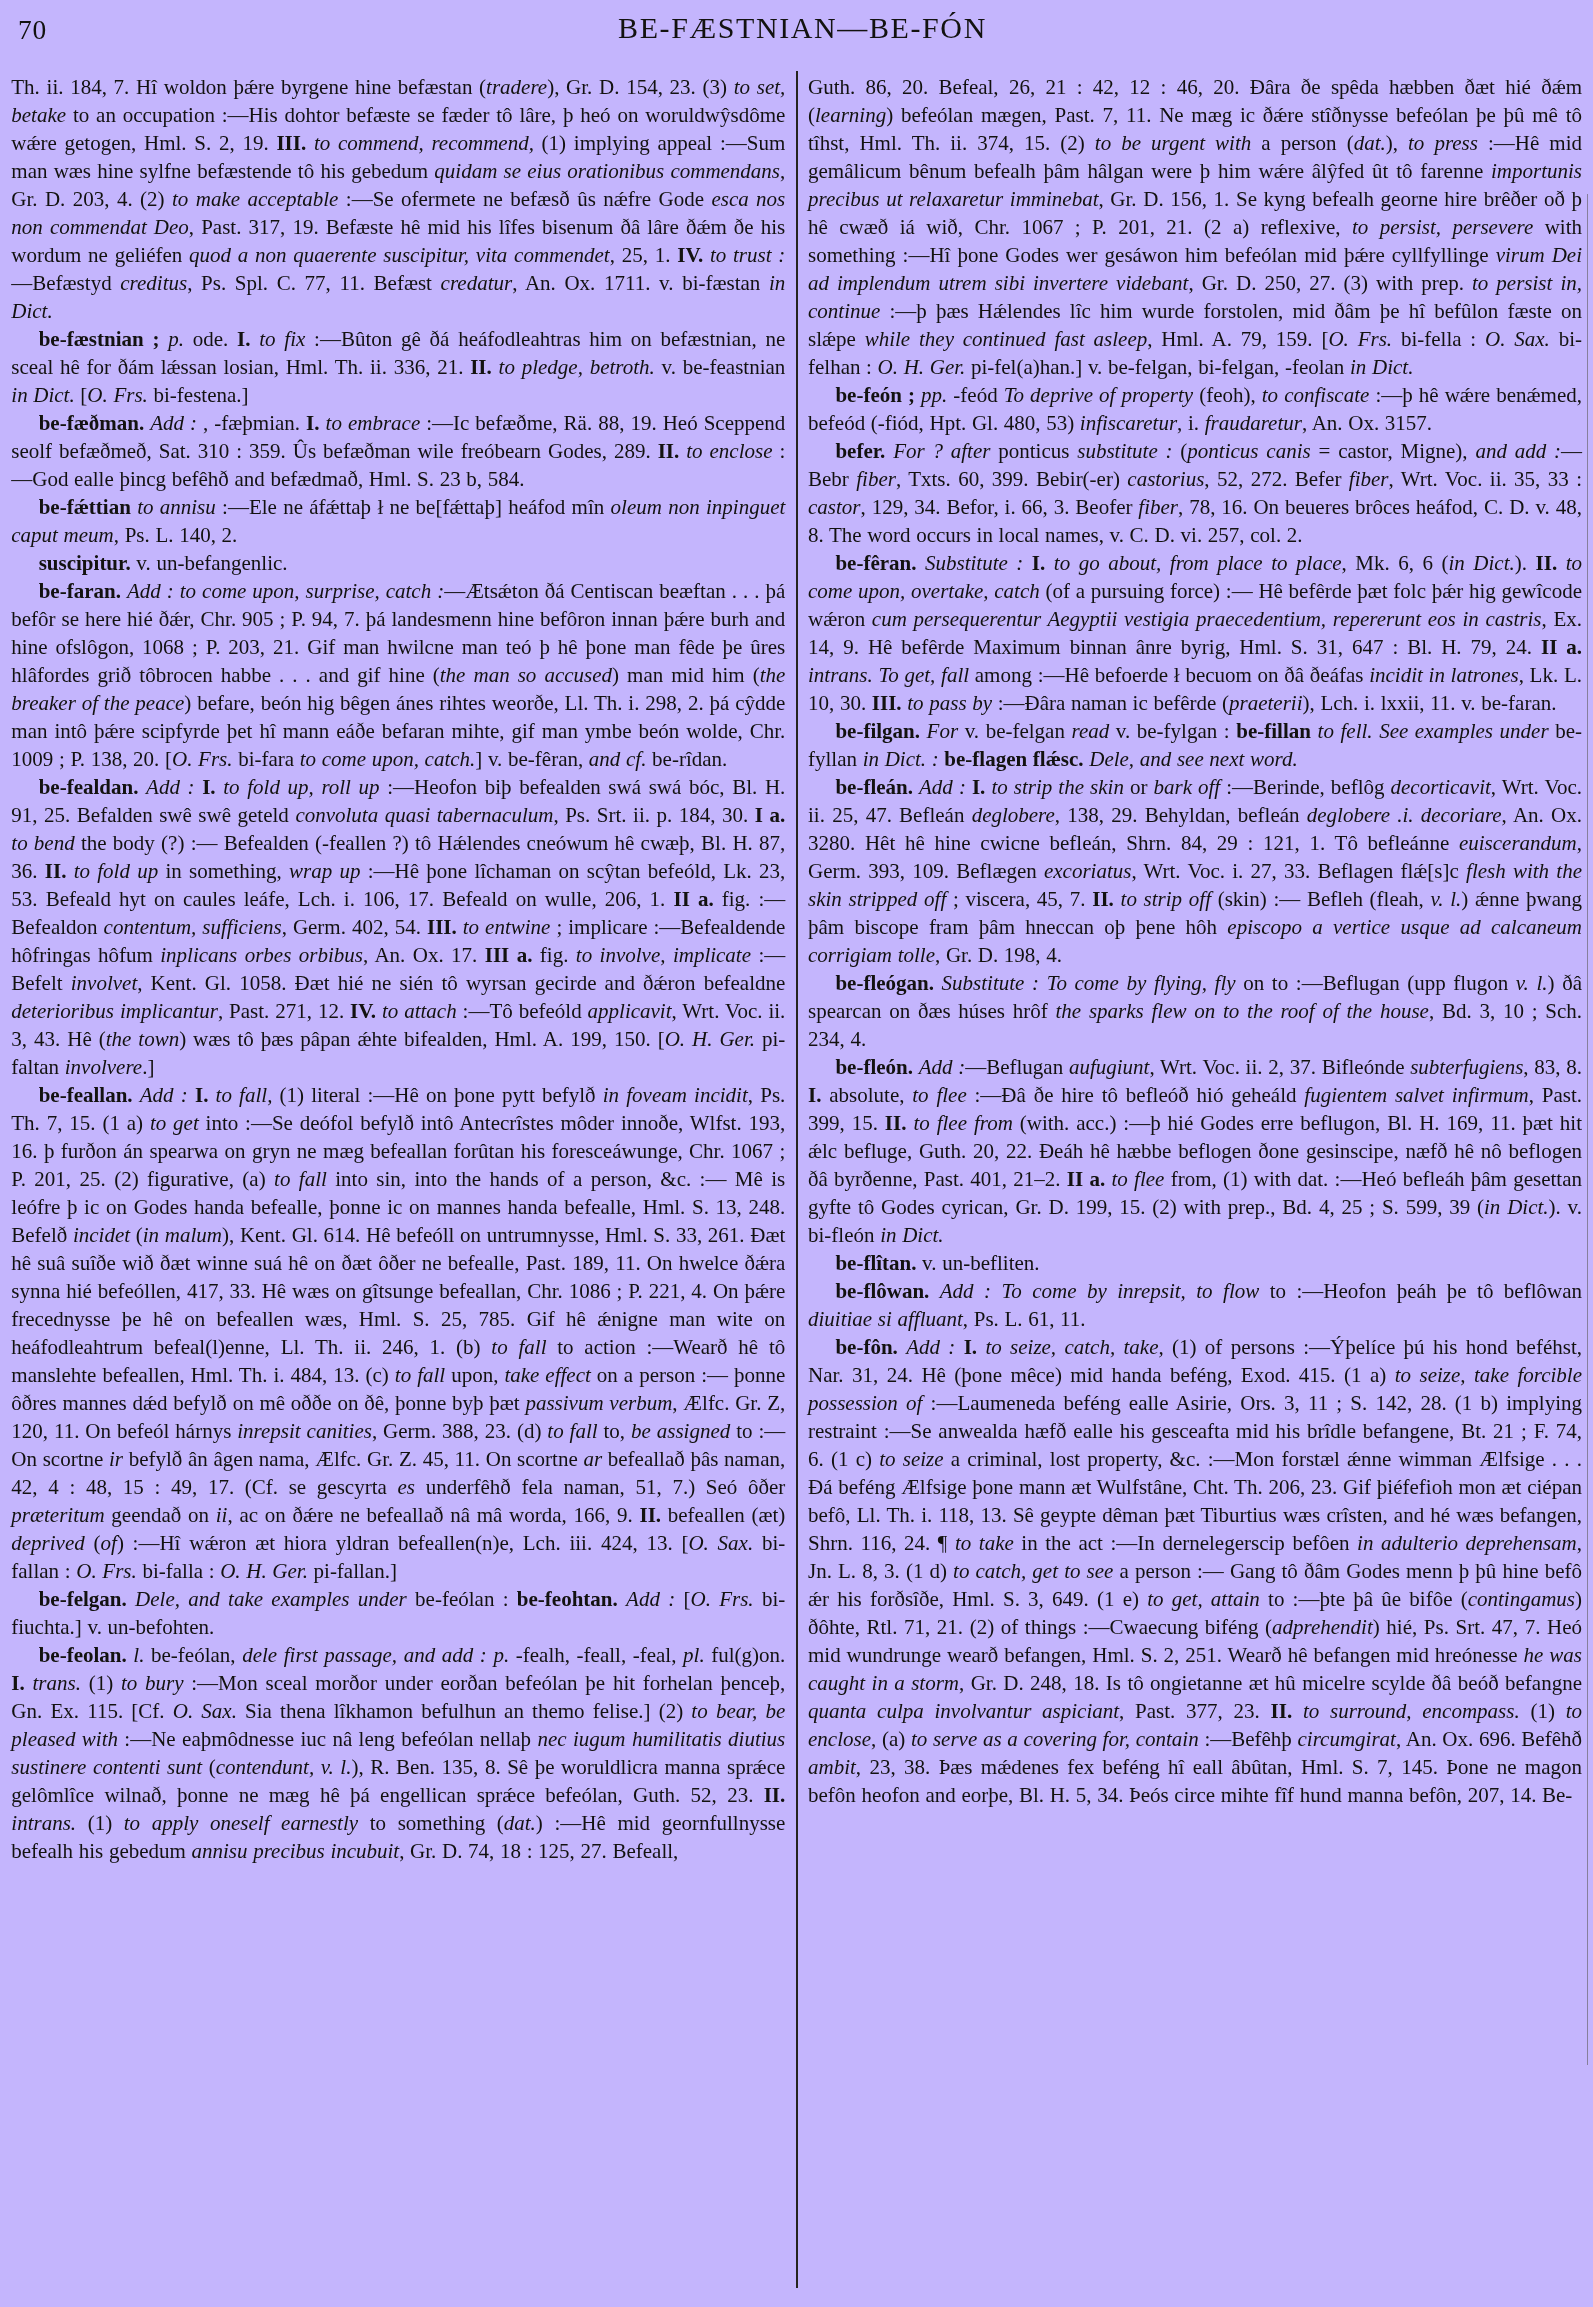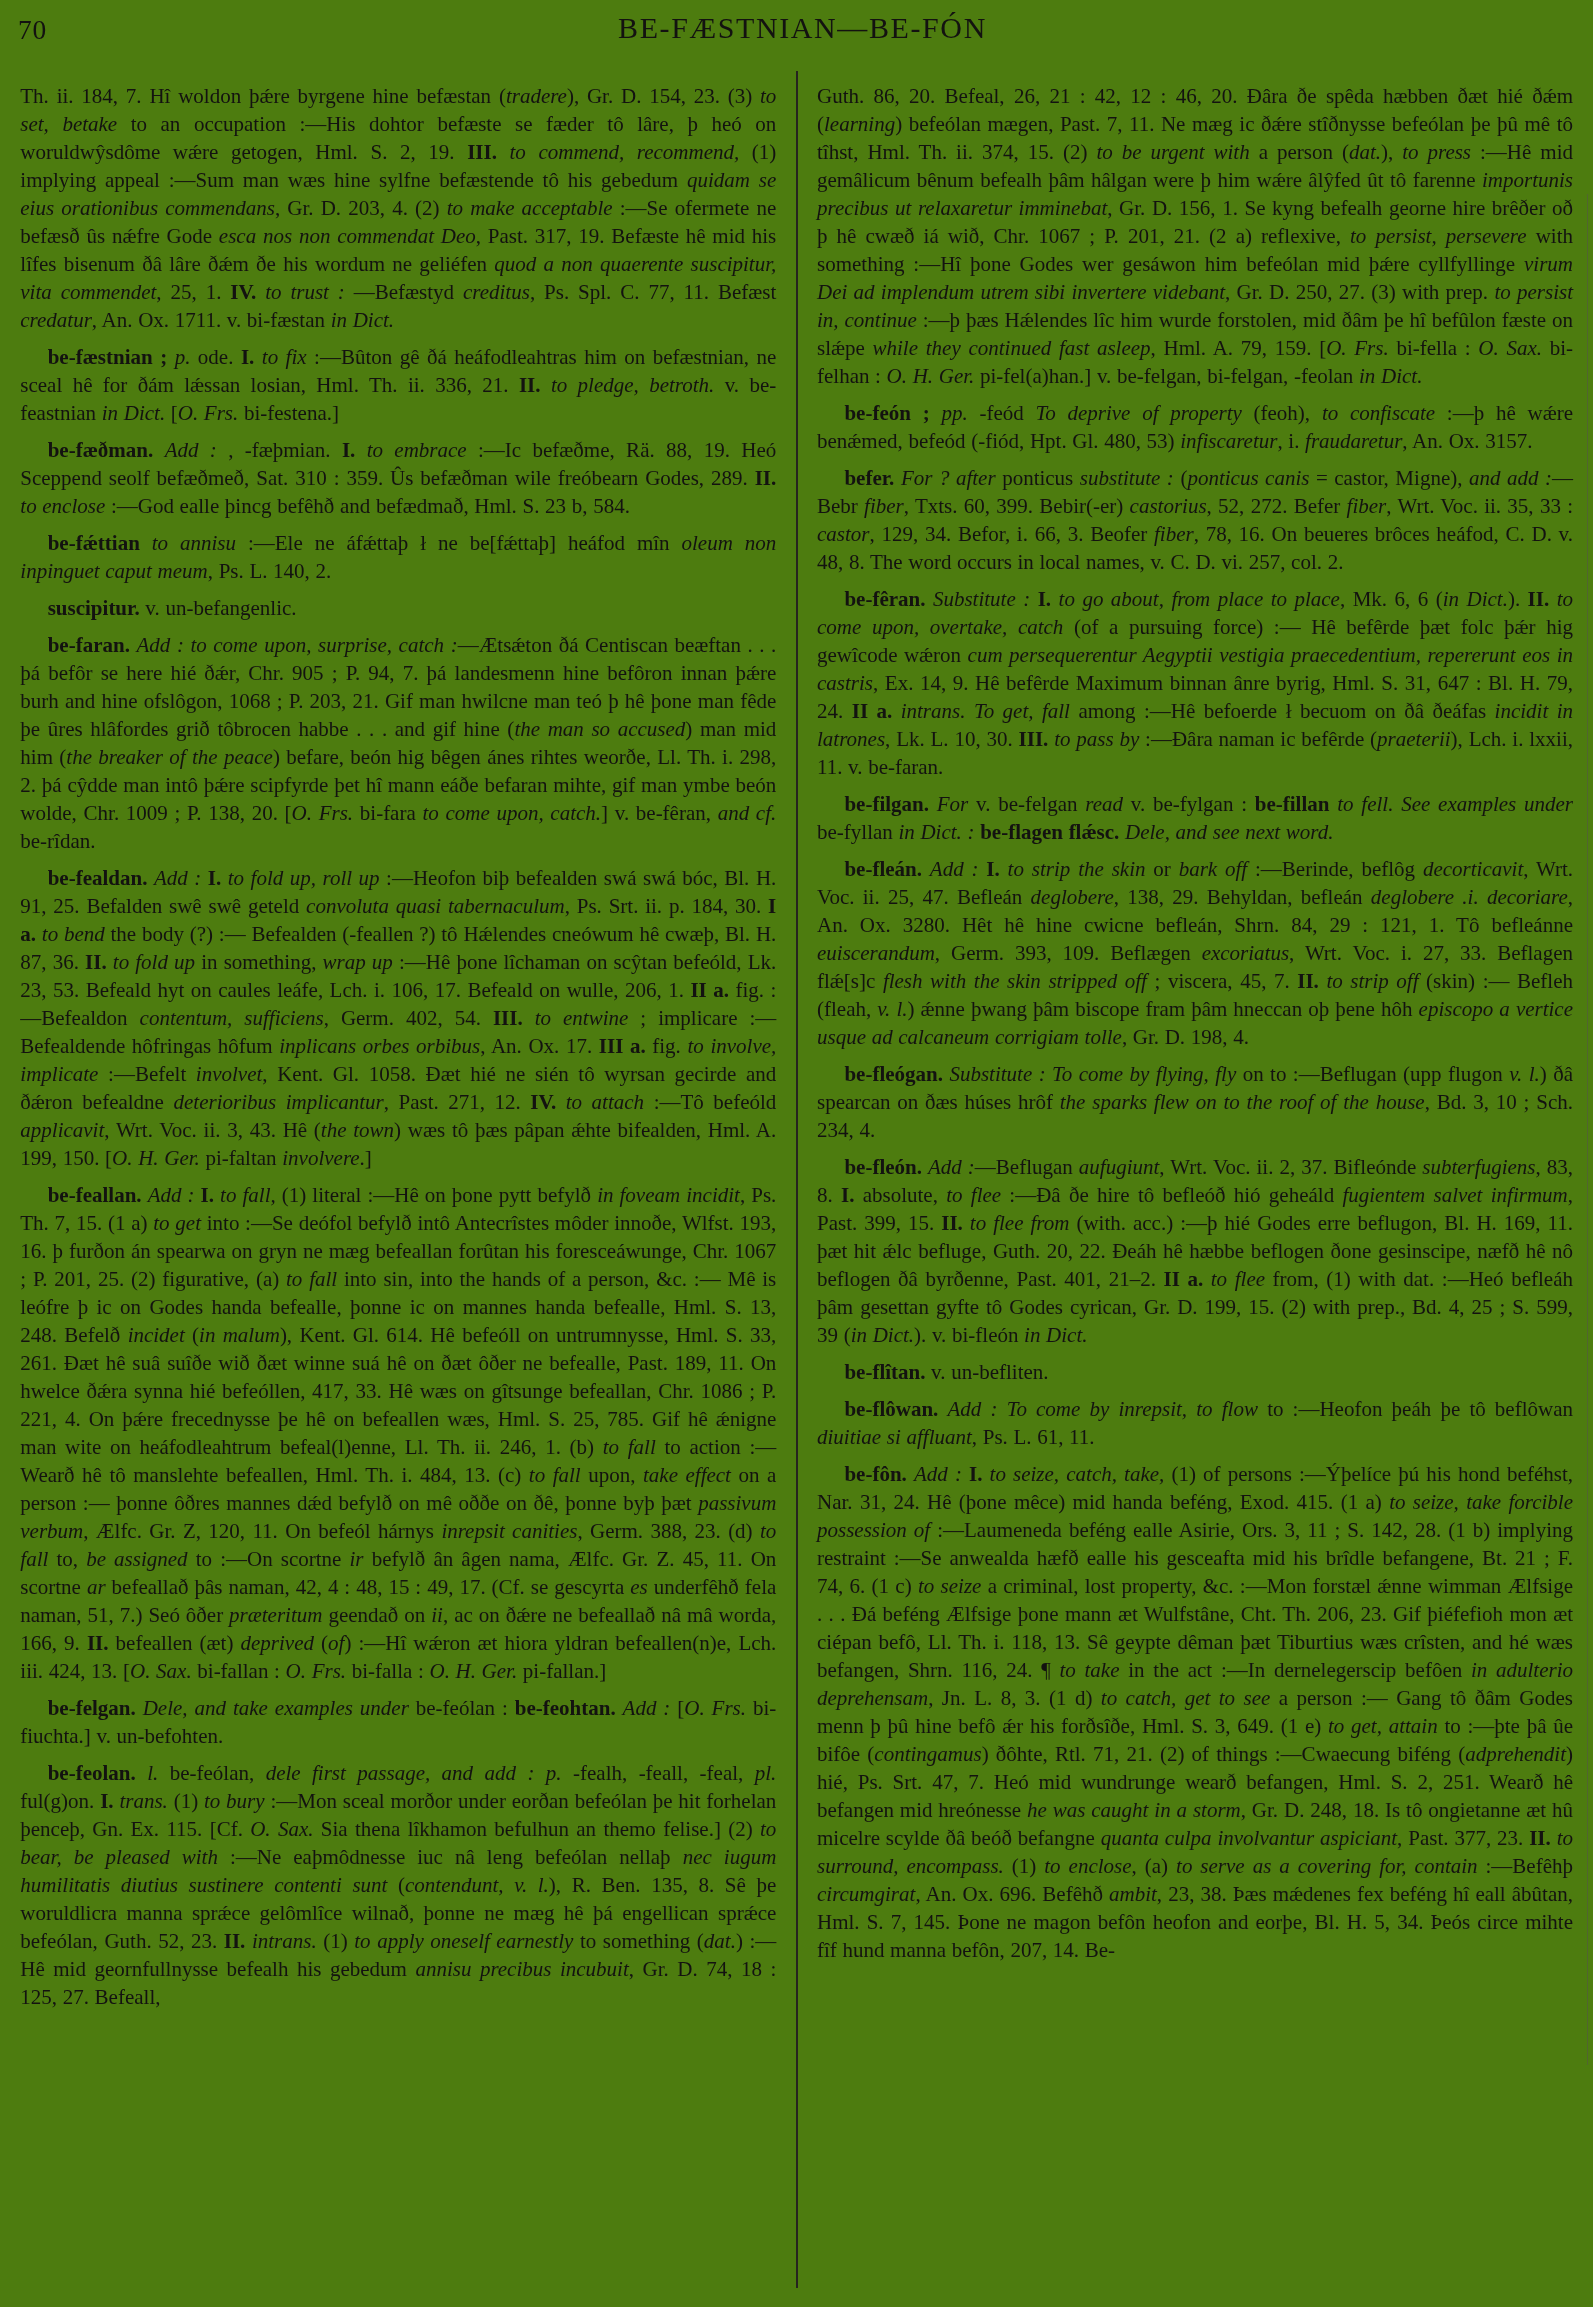--- a/index.html
+++ b/index.html
@@ -1,20 +1,20 @@
 <!DOCTYPE html>
 <html style="font-size:13px"><head>
 <meta charset="utf-8">
 <style>
   html,body{margin:0;padding:0;background:#e8e6e0;}
   #page{
     position:relative;
     width:1593px;height:2307px;
     margin:0 auto;
-    background:#4d7c0f;
+    background:#c4b5fd;
     color:#131210;
     font-family:"Liberation Serif","DejaVu Serif",serif;
     overflow:hidden;
   }
   
   #page-number{
     position:absolute;left:18px;top:14.5px;
     font-size:27.4px;font-weight:400;letter-spacing:0.8px;
   }
   #running-head{
@@ -34,21 +34,21 @@
   }
   .col{
     position:absolute;top:73px;
     width:774px;
     font-size:21px;line-height:28px;
     text-align:justify;
     word-spacing:0.4px;
   }
   #col-left{left:11.3px;}
   #col-right{left:808px;}
-  .entry{margin:9px;text-indent:27.4px;}
+  .entry{margin:0;text-indent:27.4px;}
   .entry.cont{text-indent:0;}
   .r-b{font-weight:700;}
   .r-i{font-style:italic;}
 </style>
 </head>
 <body>
 
 <div id="page">
   <div id="page-number">70</div>
   <div id="running-head">BE-FÆSTNIAN—BE-FÓN</div>

